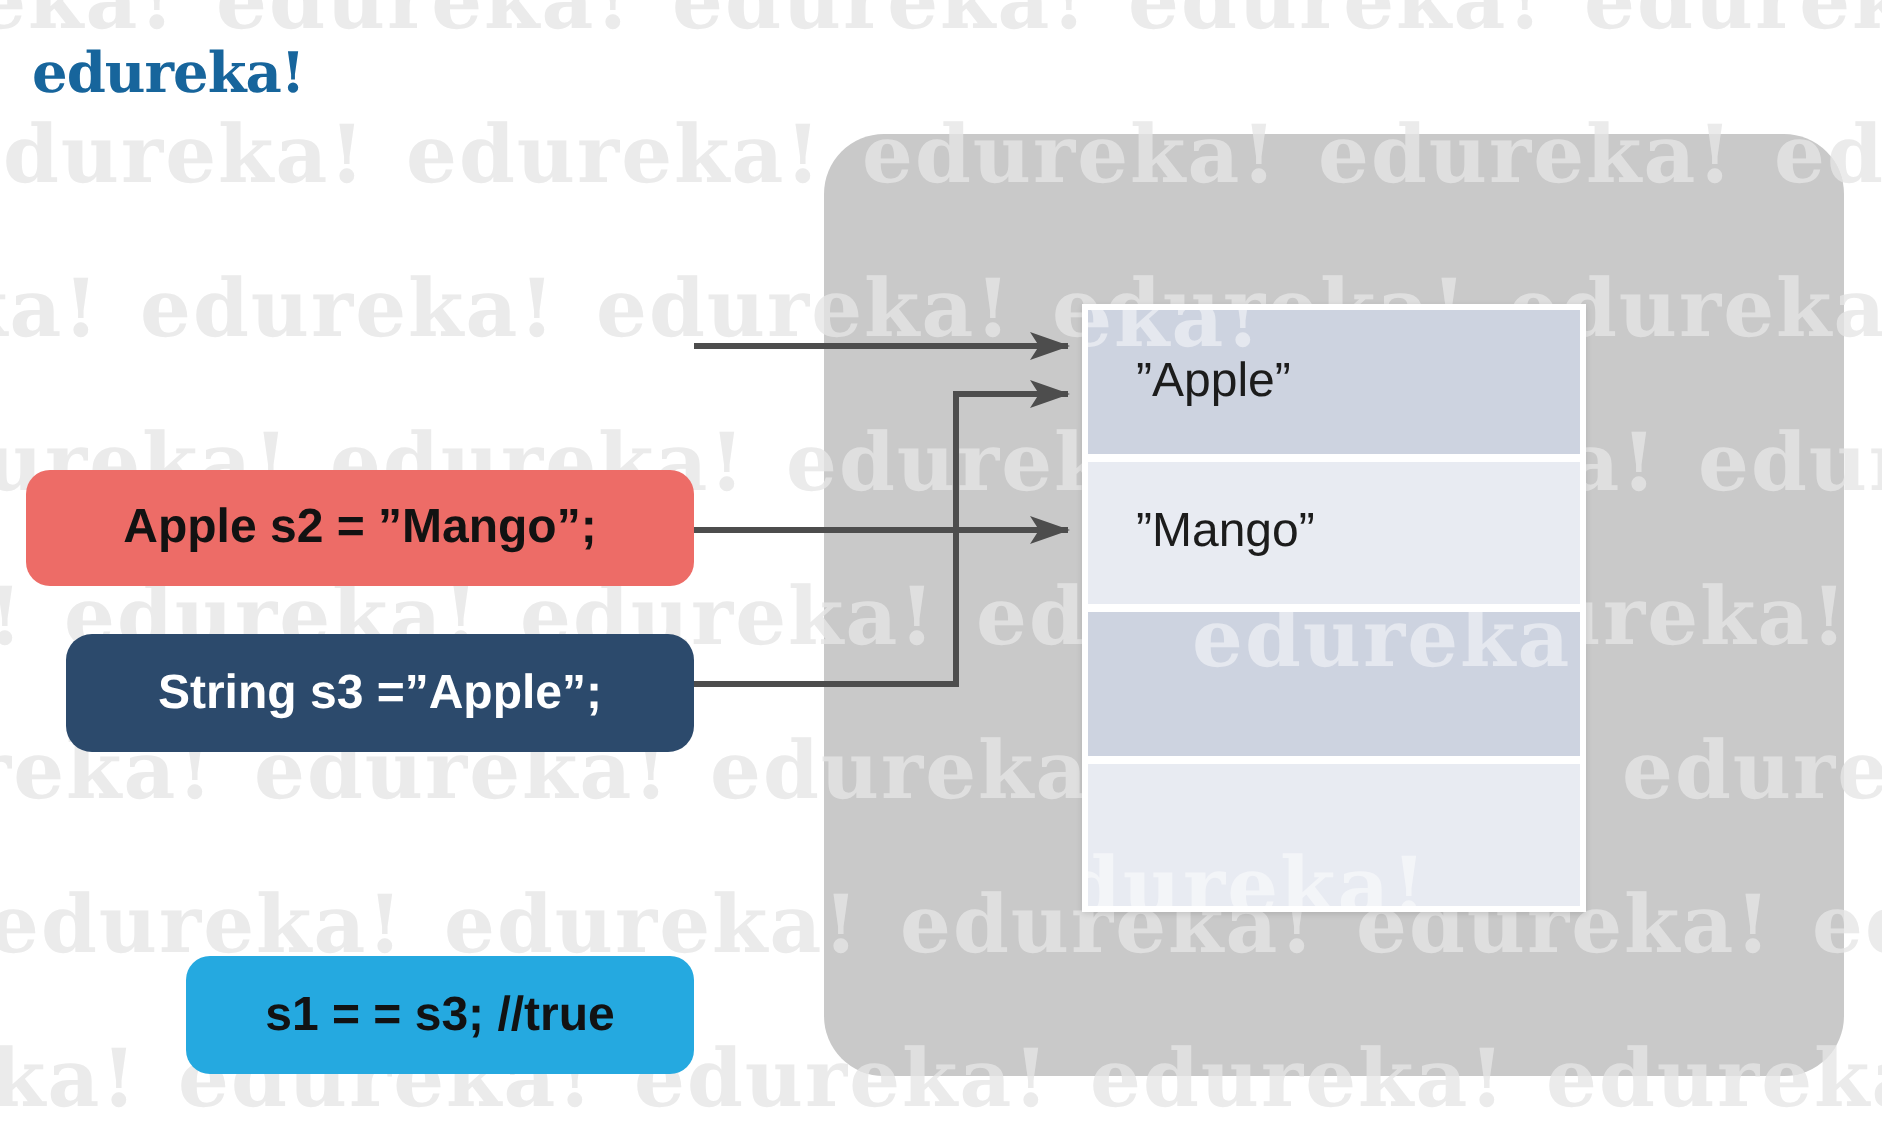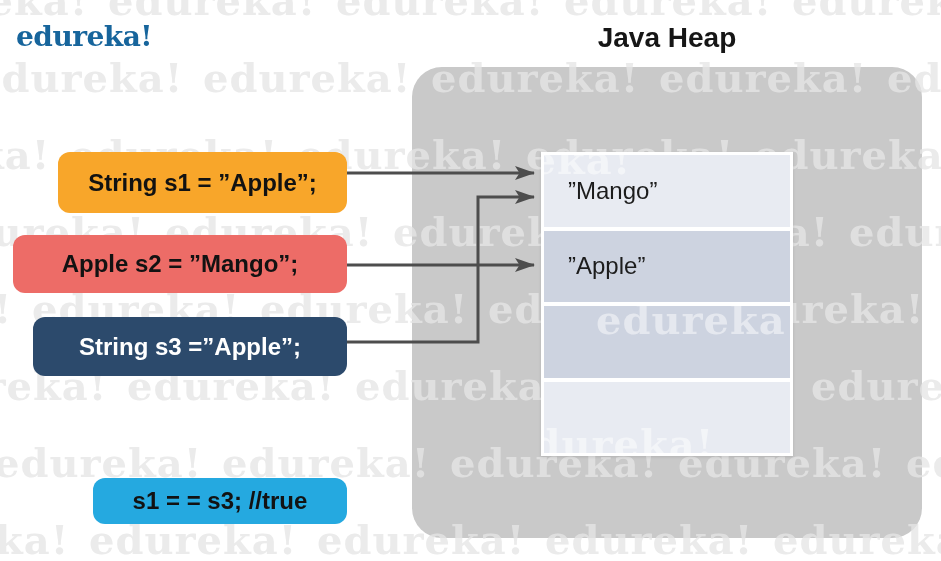--- a/index.html
+++ b/index.html
@@ -59,21 +59,21 @@
   
   .stmt{
     position:absolute; z-index:4; border-radius:12px;
     display:flex; align-items:center; justify-content:center;
     font-weight:700; font-size:24px;
   }
   .stmt-0{left:58px;  top:152px; width:289px; height:61px;}
   .stmt-1{left:13px;  top:235px; width:334px; height:58px;}
   .stmt-2{left:33px;  top:317px; width:314px; height:59px;}
   .stmt-3{left:93px;  top:400px; width:254px; height:55px;}
-  .stmt-4{left:93px;  top:478px; width:254px; height:46px;}
+  .stmt-4{left:93px;  top:478px; width:254px; height:59px;}
 
   
   .arrows{
     position:absolute; inset:0; z-index:10; pointer-events:none;
   }
   .arrows path{fill:none; stroke-width:3px;}
 </style>
 </head>
 <body>
 
@@ -117,21 +117,20 @@
       <span class="wm-tile" style="left: 906px; top: 443px;">edureka!</span>
       <span class="wm-tile" style="left: -139px; top: 520px;">edureka!</span>
       <span class="wm-tile" style="left: 89px; top: 520px;">edureka!</span>
       <span class="wm-tile" style="left: 317px; top: 520px;">edureka!</span>
       <span class="wm-tile" style="left: 545px; top: 520px;">edureka!</span>
       <span class="wm-tile" style="left: 773px; top: 520px;">edureka!</span>
     </div>
 
   <div class="logo" style="color: rgb(23, 101, 156);">edureka!</div>
 
-  <div class="heap-title">Java Heap</div>
 
   <div class="heap" style="background: rgb(201, 201, 201);">
 
     <div id="wm-heap" class="wm-layer">
         <span class="wm-tile" style="left: 19px; top: -9px;">edureka!</span>
         <span class="wm-tile" style="left: 247px; top: -9px;">edureka!</span>
         <span class="wm-tile" style="left: 475px; top: -9px;">edureka!</span>
         <span class="wm-tile" style="left: -114px; top: 68px;">edureka!</span>
         <span class="wm-tile" style="left: 114px; top: 68px;">edureka!</span>
         <span class="wm-tile" style="left: 342px; top: 68px;">edureka!</span>
@@ -147,48 +146,45 @@
         <span class="wm-tile" style="left: -190px; top: 376px;">edureka!</span>
         <span class="wm-tile" style="left: 38px; top: 376px;">edureka!</span>
         <span class="wm-tile" style="left: 266px; top: 376px;">edureka!</span>
         <span class="wm-tile" style="left: 494px; top: 376px;">edureka!</span>
         <span class="wm-tile" style="left: -95px; top: 453px;">edureka!</span>
         <span class="wm-tile" style="left: 133px; top: 453px;">edureka!</span>
         <span class="wm-tile" style="left: 361px; top: 453px;">edureka!</span>
       </div>
 
     <div class="pool-box">
+      <div class="pool-row" style="background: rgb(205, 211, 224);">
+        <span>”Apple”</span>
+      </div>
       <div class="pool-row" style="background: rgb(232, 235, 242);">
         <span>”Mango”</span>
-      </div>
-      <div class="pool-row" style="background: rgb(205, 211, 224);">
-        <span>”Apple”</span>
       </div>
       <div class="pool-row" style="background: rgb(205, 211, 224);">
         <span></span>
       </div>
       <div class="pool-row" style="background: rgb(232, 235, 242);">
         <span></span>
       </div>
       <div id="wm-pool" class="wm-layer">
           <span class="wm-tile" style="left: -118px; top: -12px;">edureka!</span>
           <span class="wm-tile" style="left: 55px; top: 148px;">edureka!</span>
           <span class="wm-tile" style="left: -35px; top: 272px;">edureka!</span>
         </div>
     </div>
 
   </div>
 
-  <div class="stmt stmt-0" style="background: rgb(248, 166, 42); color: rgb(18, 18, 18);">
-    <span>String s1 = ”Apple”;</span>
-  </div>
   <div class="stmt stmt-1" style="background: rgb(237, 108, 103); color: rgb(18, 18, 18);">
     <span>Apple s2 = ”Mango”;</span>
   </div>
-  <div class="stmt stmt-2" style="background: rgb(44, 74, 108); color: rgb(255, 255, 255);">
+  <div class="stmt stmt-2" style="background: rgb(44, 74, 108); color: rgb(255, 255, 255); border-radius: 13px;">
     <span>String s3 =”Apple”;</span>
   </div>
   <div class="stmt stmt-4" style="background: rgb(37, 169, 224); color: rgb(18, 18, 18);">
     <span>s1 = = s3; //true</span>
   </div>
 
   <svg class="arrows" width="941" height="561" viewBox="0 0 941 561">
     <defs>
       <marker id="ah" markerUnits="userSpaceOnUse" markerWidth="22" markerHeight="16" refX="19" refY="7" orient="auto">
         <path d="M0,0 L20,7 L0,14 L4.5,7 Z" style="fill: rgb(77, 77, 77);"></path>

